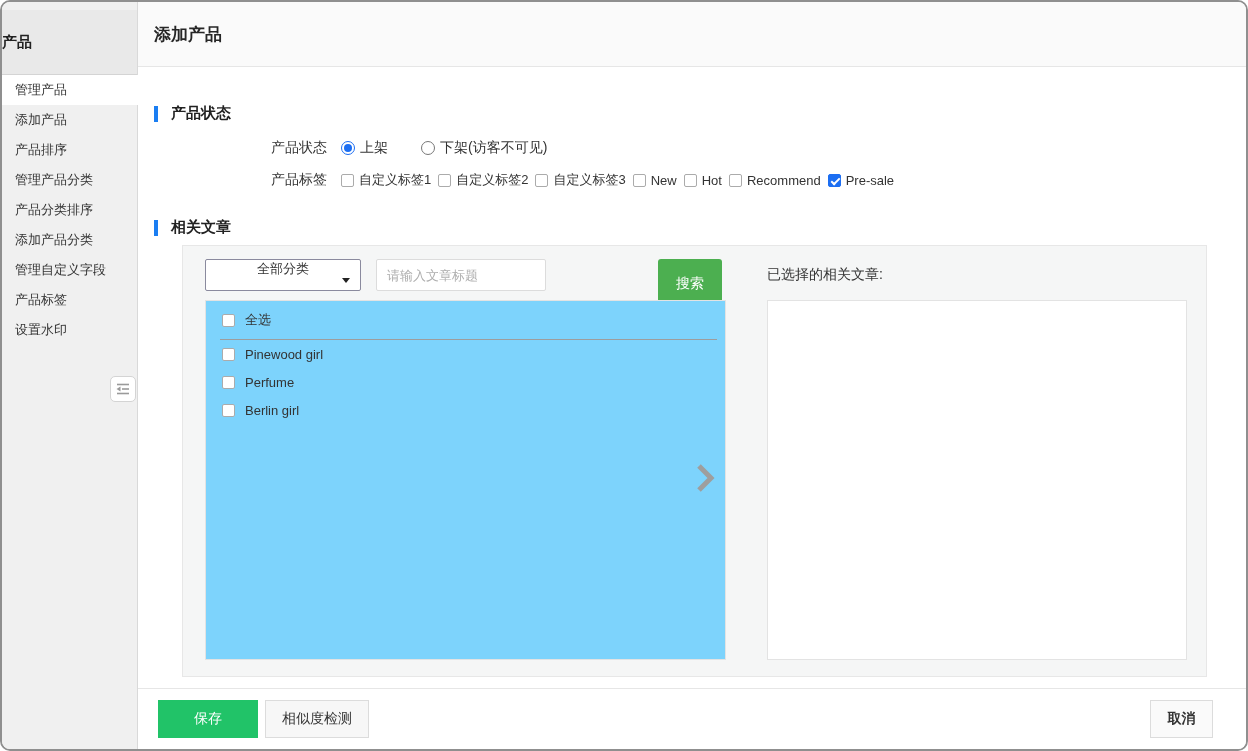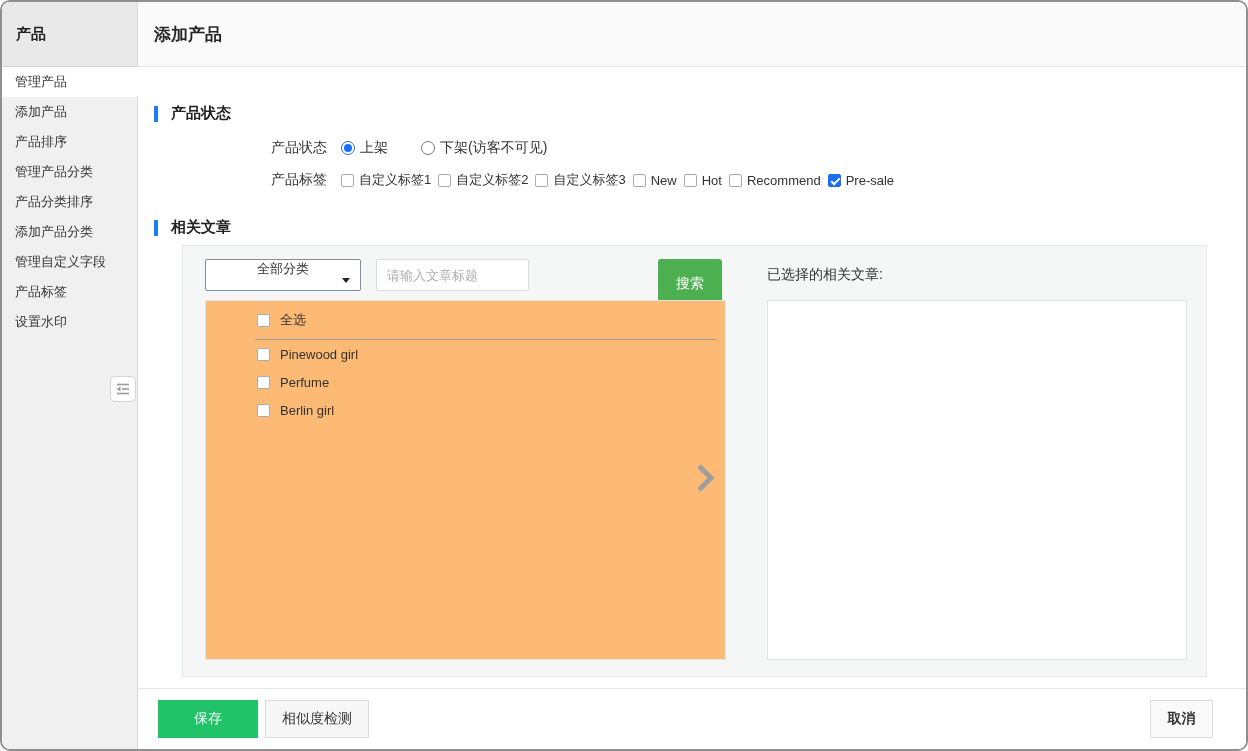--- a/index.html
+++ b/index.html
@@ -5,21 +5,21 @@
   * { margin:0; padding:0; box-sizing:border-box; }
   html,body { width:1248px; height:751px; background:#fff;
     font-family:"Liberation Sans","DejaVu Sans",sans-serif; }
   .window { position:absolute; inset:0; border:2px solid #8f8f8f; border-radius:10px;
     overflow:hidden; display:flex; background:#fff; }
 
   
   .sidebar { position:relative; width:136px; flex:0 0 136px; background:#f0f0f0;
     border-right:1px solid #d9d9d9; }
   .sidebar-header { height:65px; background:#e9e9e9; border-bottom:1px solid #d4d4d4;
-    display:flex; align-items:center; padding-left:14px; font-size:15px; font-weight:bold; color:#222; }
+    display:flex; align-items:center; padding-left:0; font-size:15px; font-weight:bold; color:#222;margin-top:8px; }
   .menu-item { position:relative; height:30px; line-height:30px; padding-left:13px;
     font-size:13px; color:#333; cursor:pointer; white-space:nowrap; }
   .menu-item.active { background:#fff; }
   .menu-item.active::after { content:""; position:absolute; top:0; right:-1px; width:1px; height:100%; background:#fff; }
   .collapse-btn { position:absolute; top:374px; right:1px; width:26px; height:26px;
     background:#fff; border:1px solid #d4d4d4; border-radius:5px;
     display:flex; align-items:center; justify-content:center; cursor:pointer; }
 
   
   .main { flex:1; display:flex; flex-direction:column; min-width:0; }
@@ -57,31 +57,31 @@
   .tag-option .lbl { font-size:13px; color:#333; }
 
   
   .panel { position:absolute; left:44px; top:178px; width:1025px; height:432px;
     background:#f5f6f6; border:1px solid #e7e7e7; }
   .select-box { position:absolute; left:22px; top:13px; width:156px; height:32px; background:#fff;
     border:1px solid #8a8a9e; border-radius:2px; display:flex; align-items:center;
     padding:0 10px; font-size:13px; color:#333; cursor:pointer;flex-direction:column; }
   .select-box .caret { margin-left:auto; width:0; height:0; border-left:4px solid transparent;
     border-right:4px solid transparent; border-top:5px solid #222; }
-  .search-input { position:absolute; left:193px; top:13px; width:153px; height:32px;
+  .search-input { position:absolute; left:193px; top:13px; width:170px; height:32px;
     border:1px solid #dcdcdc; border-radius:2px; background:#fff; padding:0 10px;
     font-size:13px; color:#333; outline:none; font-family:inherit; }
   .search-input::placeholder { color:#aeaeae; }
   .search-btn { position:absolute; left:475px; top:13px; width:64px; height:49px;
     background:#4caf50; color:#fff; border:none; border-radius:3px; font-size:14px;
     cursor:pointer; font-family:inherit; }
   .selected-label { position:absolute; left:584px; top:20px; font-size:14px; color:#333; }
 
   .list-box { position:absolute; left:22px; top:54px; width:521px; height:360px;
-    background:#fdba74; border:1px solid #e3e3e3;padding-left:35px; }
+    background:#7dd3fc; border:1px solid #e3e3e3; }
   .select-all-row { display:flex; align-items:center; height:38px; padding-left:16px; }
   .select-all-row .lbl { font-size:13px; color:#333; margin-left:5px; }
   .list-divider { height:1px; background:#9d9d9d; margin:0 8px 0 14px; }
   .article-row { display:flex; align-items:center; height:28px; padding-left:16px; cursor:pointer; }
   .article-row .lbl { font-size:13px; color:#333; margin-left:5px; }
   .chevron { position:absolute; right:10px; top:50%; transform:translateY(-50%); cursor:pointer; }
 
   .target-box { position:absolute; left:584px; top:54px; width:420px; height:360px;
     background:#fff; border:1px solid #e3e3e3; }
 

